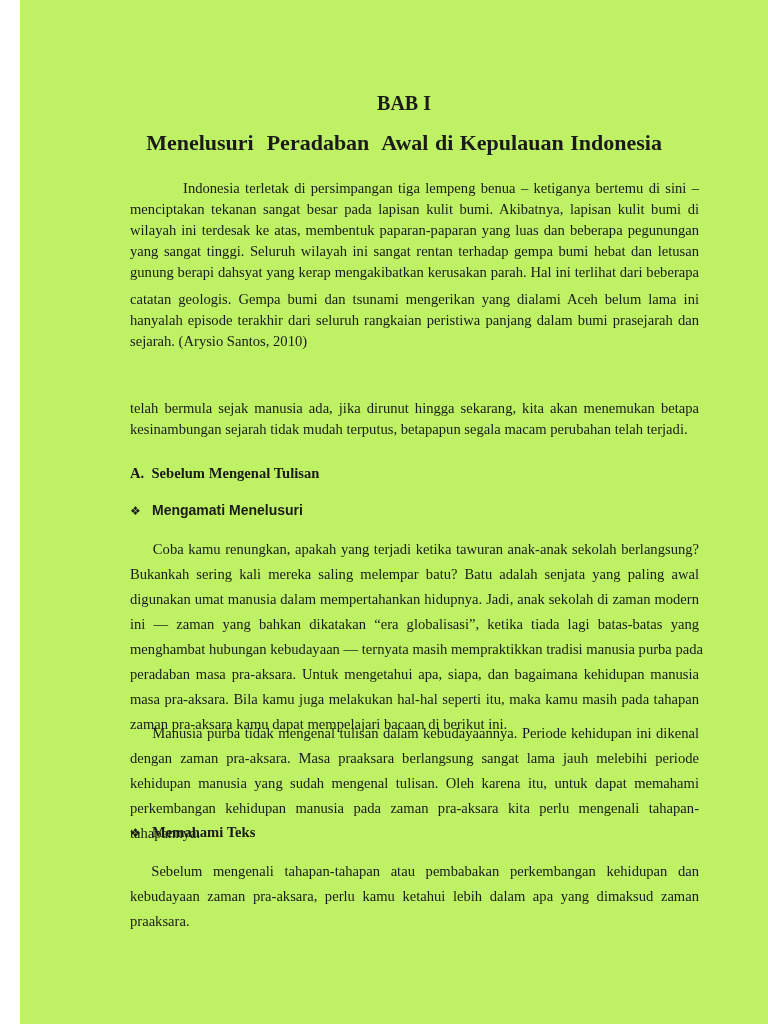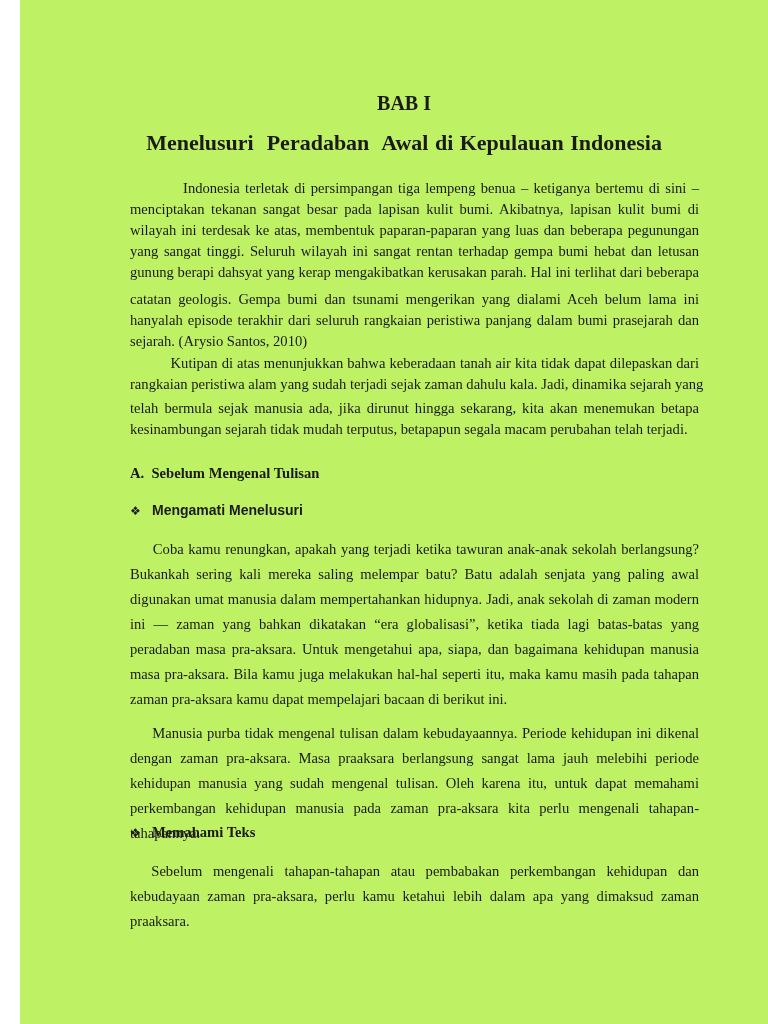--- a/index.html
+++ b/index.html
@@ -30,41 +30,38 @@
     <span class="line">yang sangat tinggi. Seluruh wilayah ini sangat rentan terhadap gempa bumi hebat dan letusan</span>
     <span class="line">gunung berapi dahsyat yang kerap mengakibatkan kerusakan parah. Hal ini terlihat dari beberapa</span>
   </div>
 
   <div class="abs para" style="top:289px;">
     <span class="line">catatan geologis. Gempa bumi dan tsunami mengerikan yang dialami Aceh belum lama ini</span>
     <span class="line">hanyalah episode terakhir dari seluruh rangkaian peristiwa panjang dalam bumi prasejarah dan</span>
     <span class="line last">sejarah. (Arysio Santos, 2010)</span>
   </div>
 
-  <div class="abs para" style="top:353px;">
-    <span class="line" style="white-space:pre;">          Kutipan di atas menunjukkan bahwa keberadaan tanah air kita tidak dapat dilepaskan dari</span>
-    <span class="line">rangkaian peristiwa alam yang sudah terjadi sejak zaman dahulu kala. Jadi, dinamika sejarah yang</span>
-  </div>
 
   <div class="abs para" style="top:398px;">
     <span class="line">telah bermula sejak manusia ada, jika dirunut hingga sekarang, kita akan menemukan betapa</span>
     <span class="line last">kesinambungan sejarah tidak mudah terputus, betapapun segala macam perubahan telah terjadi.</span>
   </div>
 
   <div class="abs h-bold" style="left:110px; top:465px; white-space:pre;">A.  Sebelum Mengenal Tulisan</div>
 
   <div class="abs h-sans" style="left:110px; top:502px;">
     <span class="bullet">❖</span><span>Mengamati Menelusuri</span>
   </div>
 
   <div class="abs para" style="top:537px; line-height:25px;">
     <span class="line" style="white-space:pre; height:25px;">     Coba kamu renungkan, apakah yang terjadi ketika tawuran anak-anak sekolah berlangsung?</span>
     <span class="line" style="height:25px;">Bukankah sering kali mereka saling melempar batu? Batu adalah senjata yang paling awal</span>
     <span class="line" style="height:25px;">digunakan umat manusia dalam mempertahankan hidupnya. Jadi, anak sekolah di zaman modern</span>
     <span class="line" style="height:25px;">ini — zaman yang bahkan dikatakan “era globalisasi”, ketika tiada lagi batas-batas yang</span>
+    <span class="line" style="height:25px;">menghambat hubungan kebudayaan — ternyata masih mempraktikkan tradisi manusia purba pada</span>
     <span class="line" style="height:25px;">peradaban masa pra-aksara. Untuk mengetahui apa, siapa, dan bagaimana kehidupan manusia</span>
     <span class="line" style="height:25px;">masa pra-aksara. Bila kamu juga melakukan hal-hal seperti itu, maka kamu masih pada tahapan</span>
     <span class="line last" style="height:25px;">zaman pra-aksara kamu dapat mempelajari bacaan di berikut ini.</span>
   </div>
 
   <div class="abs para" style="top:721px; line-height:25px;">
     <span class="line" style="white-space:pre; height:25px;">     Manusia purba tidak mengenal tulisan dalam kebudayaannya. Periode kehidupan ini dikenal</span>
     <span class="line" style="height:25px;">dengan zaman pra-aksara. Masa praaksara berlangsung sangat lama jauh melebihi periode</span>
     <span class="line" style="height:25px;">kehidupan manusia yang sudah mengenal tulisan. Oleh karena itu, untuk dapat memahami</span>
     <span class="line" style="height:25px;">perkembangan kehidupan manusia pada zaman pra-aksara kita perlu mengenali tahapan-</span>

